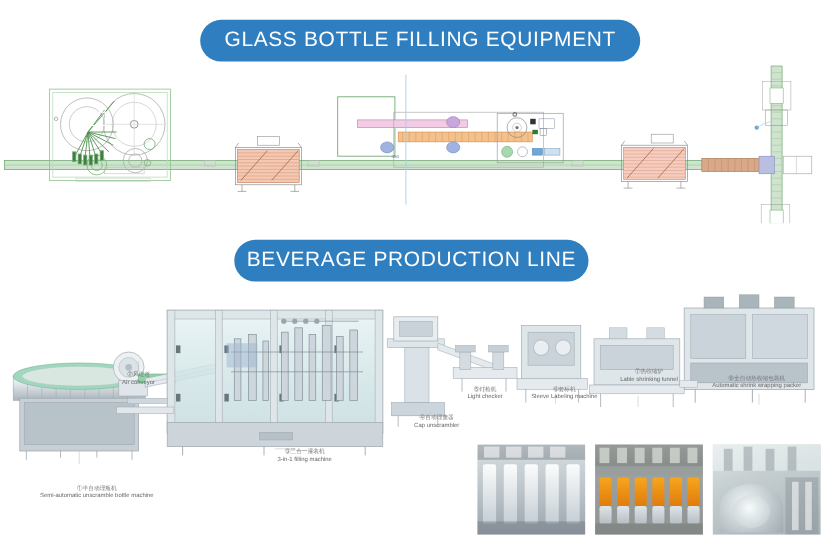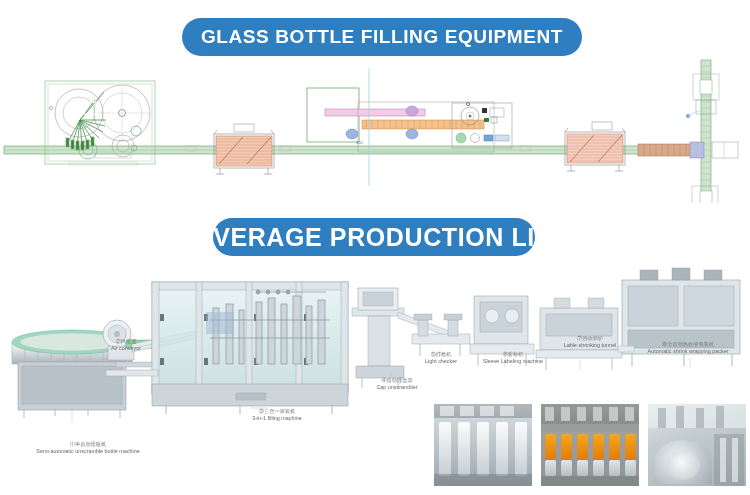--- a/index.html
+++ b/index.html
@@ -18,36 +18,36 @@
   
   .banner {
     position: absolute;
     display: flex;
     align-items: center;
     justify-content: center;
     background: #2e7ec0;
     border-radius: 22px;
     color: #ffffff;
     letter-spacing: 0.6px;
-    font-weight: bold;
+    font-weight: normal;
     white-space: nowrap;
   }
   #banner-glass {
     left: 182px;
     top: 18px;
     width: 400px;
     height: 38px;
     font-size: 19px;
   }
   #banner-beverage {
     left: 213px;
     top: 218px;
     width: 322px;
     height: 38px;
-    font-size: 25px;
+    font-size: 19px;
   }
 
   
   #cad-diagram {
     position: absolute;
     left: 0;
     top: 58px;
     width: 750px;
     height: 145px;
   }

